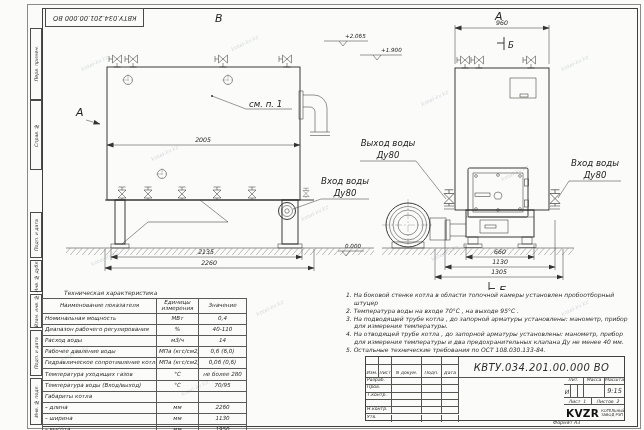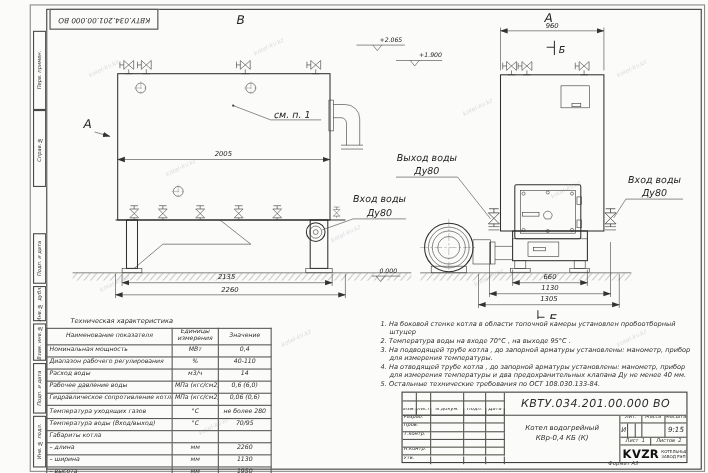--- a/index.html
+++ b/index.html
@@ -467,26 +467,20 @@
     <div class="cell" style="left:26px;top:50.2px;width:30px;height:7.3px"></div>
       <div class="cell" style="left:56px;top:50.2px;width:20px;height:7.3px"></div>
       <div class="cell" style="left:76px;top:50.2px;width:17px;height:7.3px"></div>
     <div class="cell lab" style="left:0;top:57.5px;width:26px;height:7.1px;padding-left:1px;border-bottom:none">Утв.</div>
     <div class="cell" style="left:26px;top:57.5px;width:30px;height:7.1px;border-bottom:none"></div>
       <div class="cell" style="left:56px;top:57.5px;width:20px;height:7.1px;border-bottom:none"></div>
       <div class="cell" style="left:76px;top:57.5px;width:17px;height:7.1px;border-bottom:none"></div>
 
     <div class="cell docnum" style="left:93px;top:0;width:165px;height:21px;border-right:none">КВТУ.034.201.00.000  ВО</div>
 
-    <div class="cell" style="left:93px;top:21px;width:105px;height:42.6px;border-bottom:none">
-      <div class="prod">
-        <div>Котел водогрейный</div>
-        <div>КВр-0,4  КБ  (К)</div>
-      </div>
-    </div>
 
     <div class="cell lab" style="left:198px;top:21px;width:20px;height:7px;text-align:center">Лит.</div>
     <div class="cell lab" style="left:218px;top:21px;width:21px;height:7px;text-align:center">Масса</div>
     <div class="cell lab nb" style="left:239px;top:21px;width:19px;height:7px;text-align:center">Масштаб</div>
     <div class="cell" style="left:198px;top:28px;width:7px;height:13px;font-size:6px;text-align:center;line-height:13px">И</div>
     <div class="cell" style="left:205px;top:28px;width:7px;height:13px"></div>
     <div class="cell" style="left:212px;top:28px;width:6px;height:13px"></div>
     <div class="cell" style="left:218px;top:28px;width:21px;height:13px"></div>
     <div class="cell nb" style="left:239px;top:28px;width:19px;height:13px;font-size:6.5px;text-align:center;line-height:13px">9:15</div>
 

